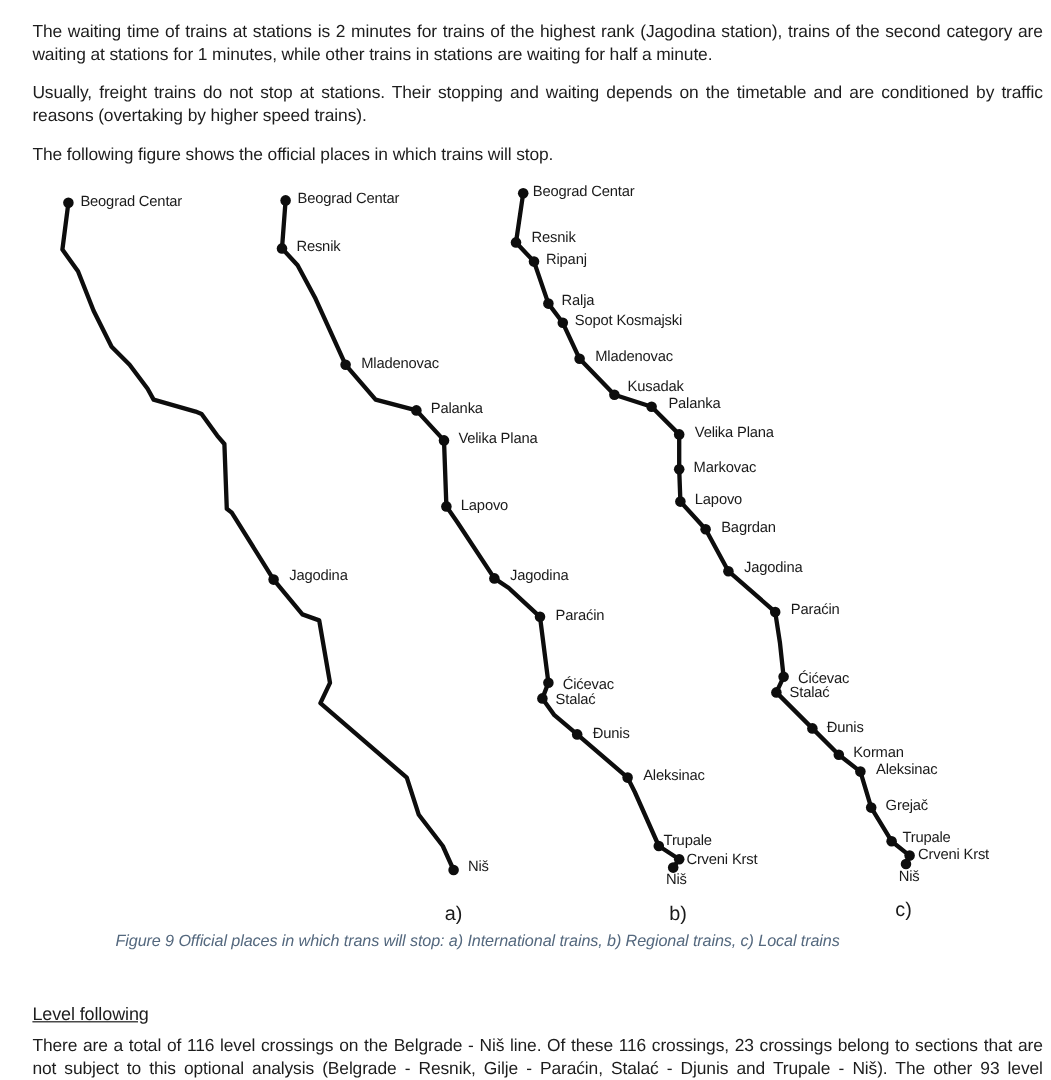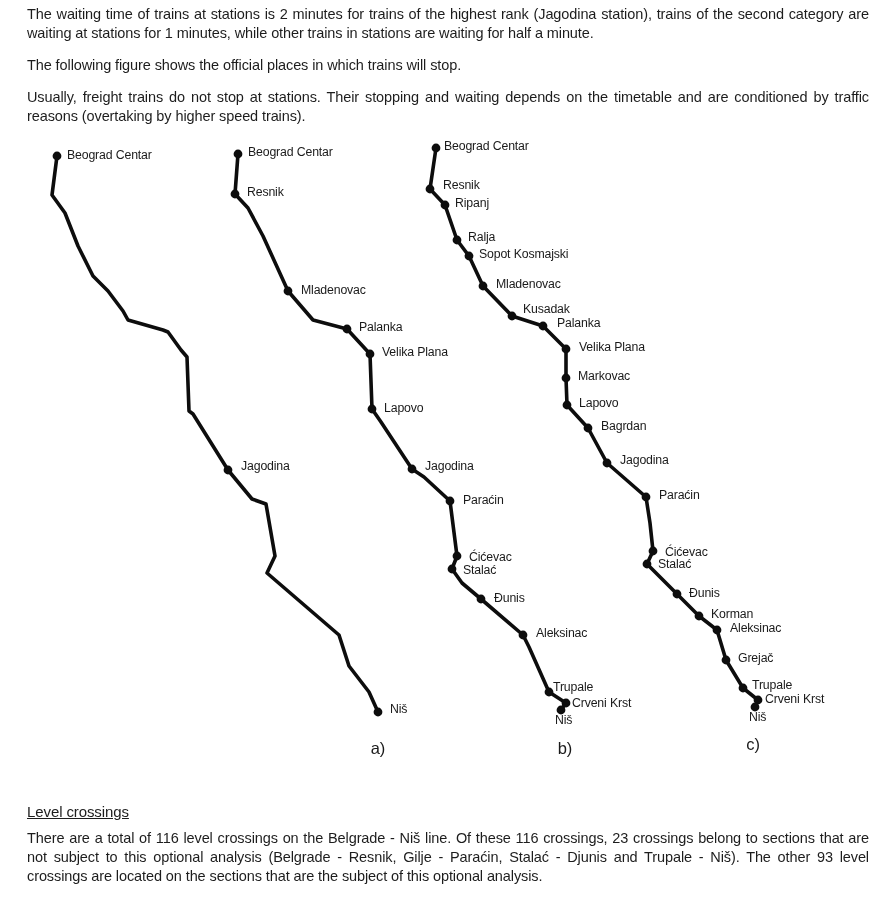--- a/index.html
+++ b/index.html
@@ -5,21 +5,21 @@
   html, body {
     margin: 0;
     padding: 0;
     background: #ffffff;
   }
   .page {
     position: relative;
     width: 876px;
     height: 900px;
     box-sizing: border-box;
-    padding: 5px 7px 0 27px;
+    padding: 18px 7px 0 27px;
     background: #ffffff;
     font-family: "Liberation Sans", sans-serif;
     color: #1d1d1d;
     overflow: hidden;
   }
   p.body-text {
     margin: 0 0 13px 0;
     font-size: 14.5px;
     line-height: 19px;
     text-align: justify;
@@ -59,22 +59,22 @@
     font-family: "Liberation Sans", sans-serif;
     font-size: 16.5px;
   }
 </style>
 </head>
 <body>
 
 <div class="page">
 
   <p class="body-text">The waiting time of trains at stations is 2 minutes for trains of the highest rank (Jagodina station), trains of the second category are waiting at stations for 1 minutes, while other trains in stations are waiting for half a minute.</p>
+  <p class="body-text">Usually, freight trains do not stop at stations. Their stopping and waiting depends on the timetable and are conditioned by traffic reasons (overtaking by higher speed trains).</p>
   <p class="body-text">The following figure shows the official places in which trains will stop.</p>
-  <p class="body-text">Usually, freight trains do not stop at stations. Their stopping and waiting depends on the timetable and are conditioned by traffic reasons (overtaking by higher speed trains).</p>
 
   <figure class="route-figure">
     <svg id="route-svg" width="876" height="620" xmlns="http://www.w3.org/2000/svg" viewBox="0 126 876 620">
         <g>
           <polyline points="57,143 52,182 65,200 78,233 93,263 108,278 123,298 128,307 163,317 168,319 181,337 187,344 189,398 193,401 228,457 252,486 266,491 275,543 267,560 339,622 349,653 369,679 378,699" fill="none" stroke="#0d0d0d" stroke-width="3.6" stroke-linejoin="round" stroke-linecap="round"></polyline>
           <circle cx="57" cy="143" r="4.4" fill="#0d0d0d"></circle>
           <text x="67" y="142" dominant-baseline="central" class="station-label" fill="#1a1a1a">Beograd Centar</text>
           <circle cx="228" cy="457" r="4.4" fill="#0d0d0d"></circle>
           <text x="241" y="453" dominant-baseline="central" class="station-label" fill="#1a1a1a">Jagodina</text>
           <circle cx="378" cy="699" r="4.4" fill="#0d0d0d"></circle>
@@ -159,18 +159,19 @@
           <text x="738" y="645" dominant-baseline="central" class="station-label" fill="#1a1a1a">Grejač</text>
           <circle cx="743" cy="675" r="4.4" fill="#0d0d0d"></circle>
           <text x="752" y="672" dominant-baseline="central" class="station-label" fill="#1a1a1a">Trupale</text>
           <circle cx="758" cy="687" r="4.4" fill="#0d0d0d"></circle>
           <text x="765" y="686" dominant-baseline="central" class="station-label" fill="#1a1a1a">Crveni Krst</text>
           <circle cx="755" cy="694" r="4.4" fill="#0d0d0d"></circle>
           <text x="749" y="704" dominant-baseline="central" class="station-label" fill="#1a1a1a">Niš</text>
           <text x="753" y="737" text-anchor="middle" class="line-label" fill="#1a1a1a">c)</text>
         </g>
       </svg>
+    <figcaption class="caption" style="color: rgb(84, 104, 126);">Figure 9 Official places in which trans will stop: a) International trains, b) Regional trains, c) Local trains</figcaption>
   </figure>
 
-  <h3 class="lc-heading">Level crossings</h3>
+  <h3 class="lc-heading">Level following</h3>
   <p class="body-text">There are a total of 116 level crossings on the Belgrade - Niš line. Of these 116 crossings, 23 crossings belong to sections that are not subject to this optional analysis (Belgrade - Resnik, Gilje - Paraćin, Stalać - Djunis and Trupale - Niš). The other 93 level crossings are located on the sections that are the subject of this optional analysis.</p>
 
 </div>
 
 </body></html>

